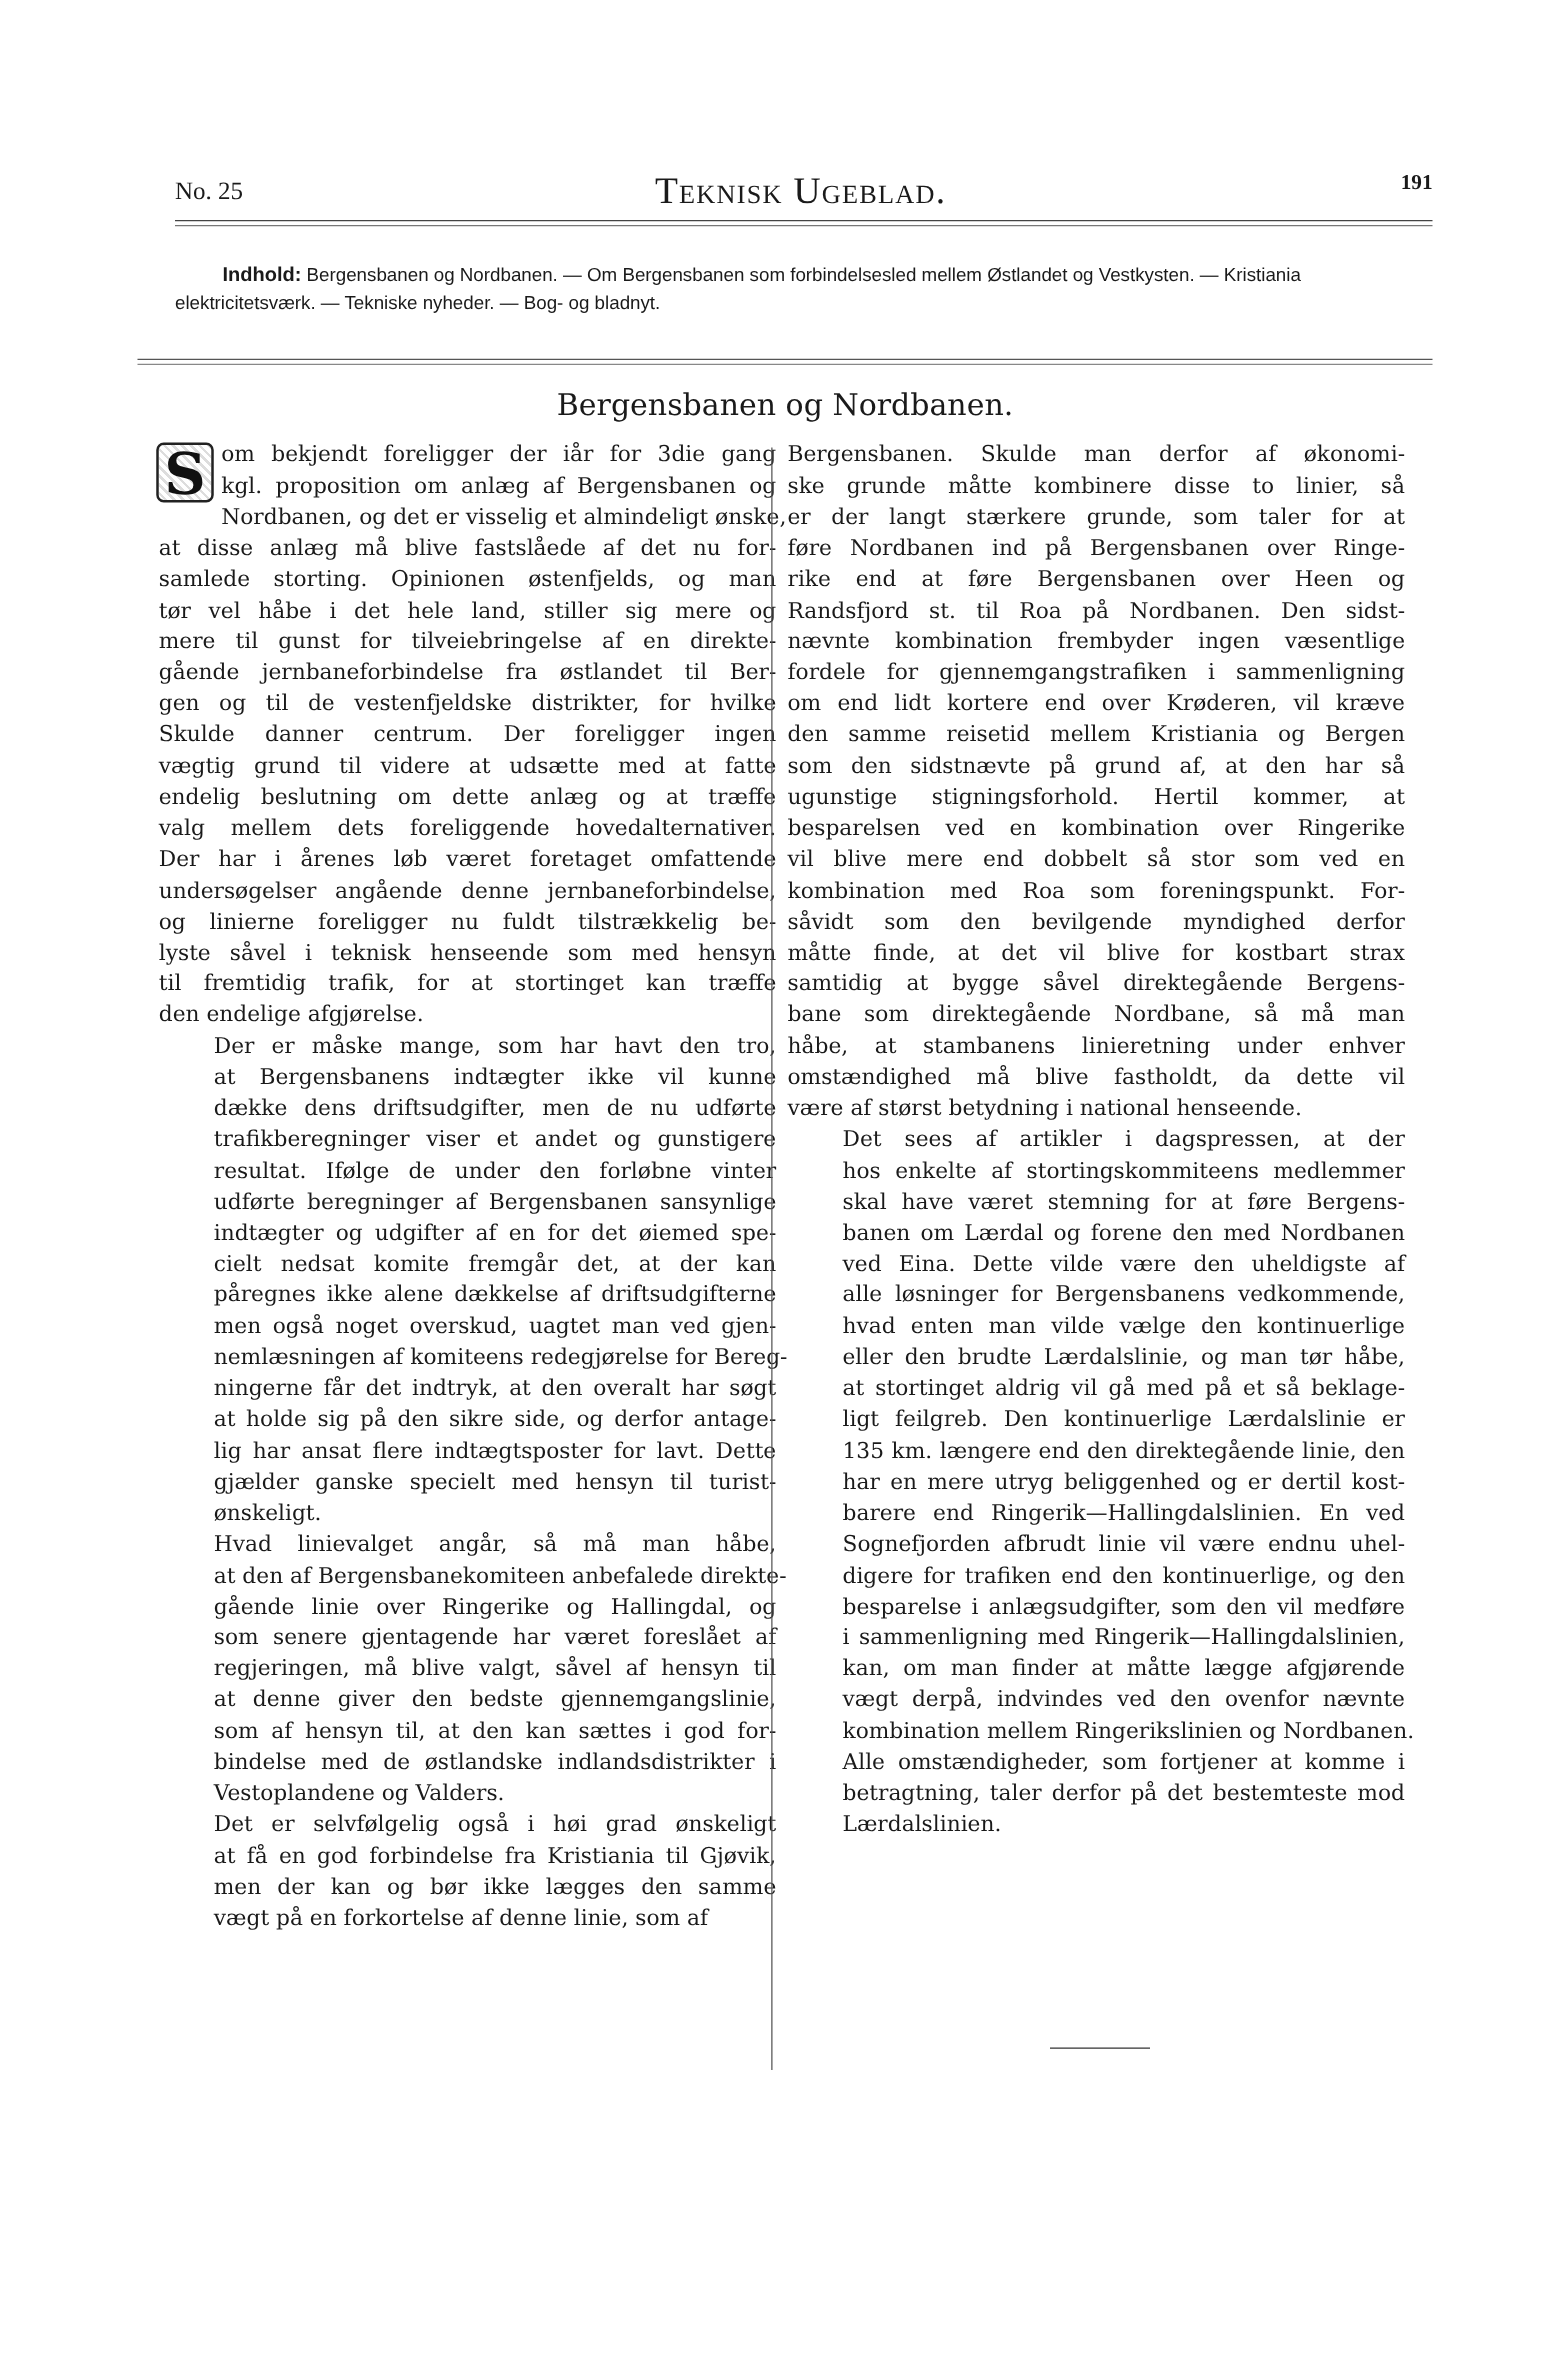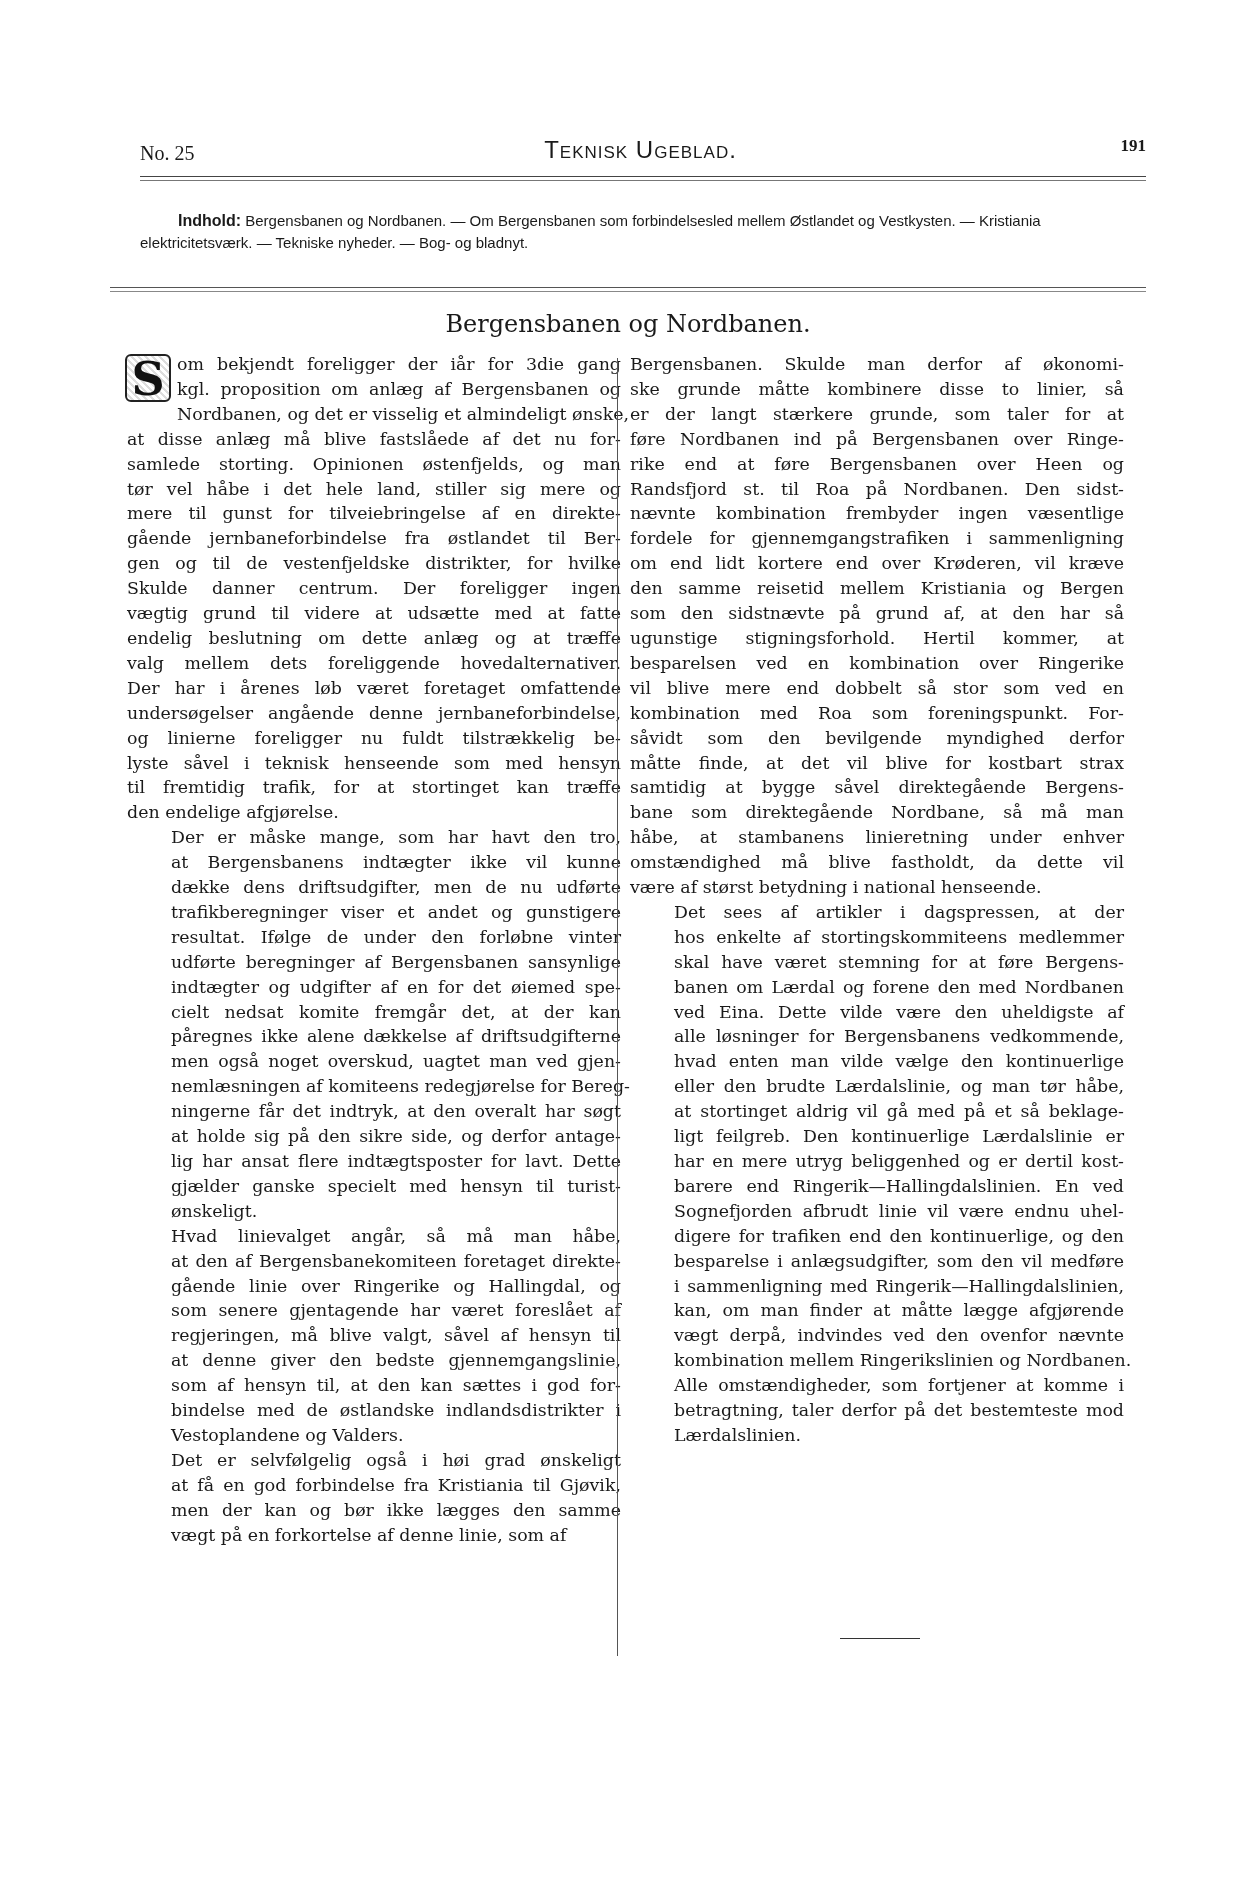--- a/index.html
+++ b/index.html
@@ -13,21 +13,21 @@
   }
   .page-header {
     position: absolute; left: 140px; top: 130px; width: 1006px; height: 40px;
   }
   .issue-no {
     position: absolute; left: 0; top: 12px;
     font-family: "Liberation Serif", serif; font-weight: normal; font-size: 20px;
   }
   .journal-title {
     position: absolute; left: 0; right: 5px; top: 6px; text-align: center;
-    font-family: Liberation Sans, sans-serif; font-size: 24px; letter-spacing: 1px;
+    font-family: Liberation Serif, serif; font-size: 30px; letter-spacing: 1px;
     font-variant: small-caps;
   }
   .page-number {
     position: absolute; right: 0; top: 6px;
     font-family: "Liberation Serif", serif; font-weight: bold; font-size: 17px;
   }
   .header-rule {
     position: absolute; left: 140px; top: 176px; width: 1006px; height: 3px;
     border-top: 1px solid #444; border-bottom: 1px solid #777;
   }
@@ -126,21 +126,21 @@
       <span class="line">men også noget overskud, uagtet man ved gjen-</span>
       <span class="line">nemlæsningen af komiteens redegjørelse for Bereg-</span>
       <span class="line">ningerne får det indtryk, at den overalt har søgt</span>
       <span class="line">at holde sig på den sikre side, og derfor antage-</span>
       <span class="line">lig har ansat flere indtægtsposter for lavt. Dette</span>
       <span class="line">gjælder ganske specielt med hensyn til turist-</span>
       <span class="line last">ønskeligt.</span>
     </p>
     <p class="indent">
       <span class="line">Hvad linievalget angår, så må man håbe,</span>
-      <span class="line">at den af Bergensbanekomiteen foretaget direkte-</span>
+      <span class="line">at den af Bergensbanekomiteen anbefalede direkte-</span>
       <span class="line">gående linie over Ringerike og Hallingdal, og</span>
       <span class="line">som senere gjentagende har været foreslået af</span>
       <span class="line">regjeringen, må blive valgt, såvel af hensyn til</span>
       <span class="line">at denne giver den bedste gjennemgangslinie,</span>
       <span class="line">som af hensyn til, at den kan sættes i god for-</span>
       <span class="line">bindelse med de østlandske indlandsdistrikter i</span>
       <span class="line last">Vestoplandene og Valders.</span>
     </p>
     <p class="indent">
       <span class="line">Det er selvfølgelig også i høi grad ønskeligt</span>
@@ -179,20 +179,21 @@
       <span class="line">Det sees af artikler i dagspressen, at der</span>
       <span class="line">hos enkelte af stortingskommiteens medlemmer</span>
       <span class="line">skal have været stemning for at føre Bergens-</span>
       <span class="line">banen om Lærdal og forene den med Nordbanen</span>
       <span class="line">ved Eina.  Dette vilde være den uheldigste af</span>
       <span class="line">alle løsninger for Bergensbanens vedkommende,</span>
       <span class="line">hvad enten man vilde vælge den kontinuerlige</span>
       <span class="line">eller den brudte Lærdalslinie, og man tør håbe,</span>
       <span class="line">at stortinget aldrig vil gå med på et så beklage-</span>
       <span class="line">ligt feilgreb.  Den kontinuerlige Lærdalslinie er</span>
+      <span class="line">135 km. længere end den direktegående linie, den</span>
       <span class="line">har en mere utryg beliggenhed og er dertil kost-</span>
       <span class="line">barere end Ringerik—Hallingdalslinien.  En ved</span>
       <span class="line">Sognefjorden afbrudt linie vil være endnu uhel-</span>
       <span class="line">digere for trafiken end den kontinuerlige, og den</span>
       <span class="line">besparelse i anlægsudgifter, som den vil medføre</span>
       <span class="line">i sammenligning med Ringerik—Hallingdalslinien,</span>
       <span class="line">kan, om man finder at måtte lægge afgjørende</span>
       <span class="line">vægt derpå, indvindes ved den ovenfor nævnte</span>
       <span class="line">kombination mellem Ringerikslinien og Nordbanen.</span>
       <span class="line">Alle omstændigheder, som fortjener at komme i</span>

